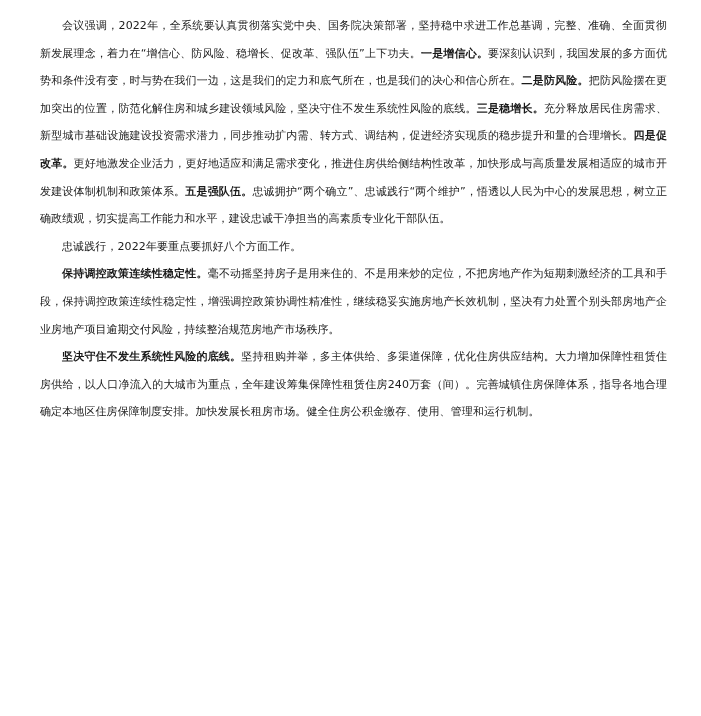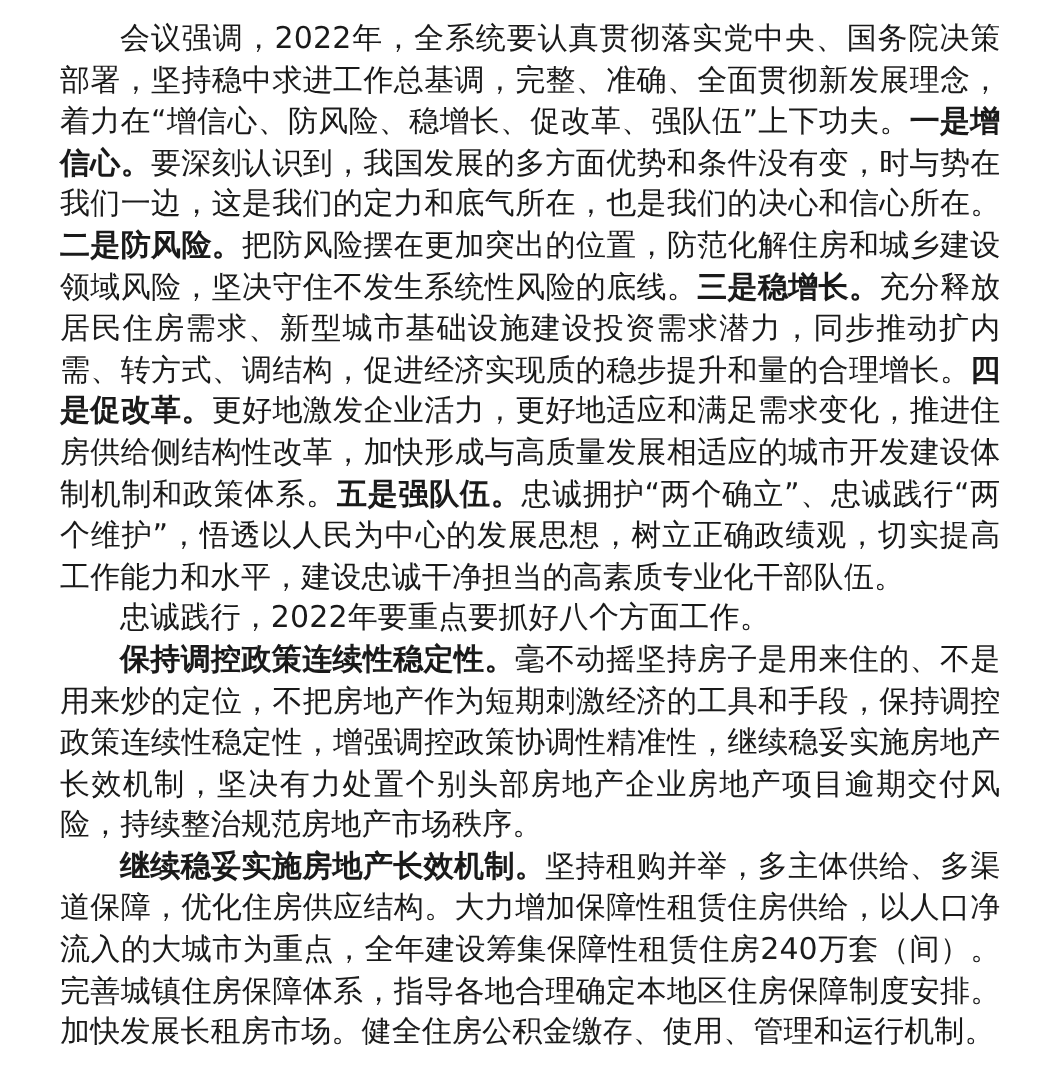--- a/index.html
+++ b/index.html
@@ -15,21 +15,21 @@
   }
   .page {
     width: 701px;
     height: 716px;
     box-sizing: border-box;
     padding: 12px 34px 0 40px;
     background: #ffffff;
   }
   .para {
     margin: 0 0 0 0;
-    font-size: 20px;
+    font-size: 11px;
     line-height: 27.6px;
     color: #1a1a1a;
     text-align: justify;
     text-justify: inter-ideograph;
     text-indent: 2em;
     letter-spacing: 0.1px;
     word-break: break-all;
   }
   .para + .para {
     margin-top: 0;
@@ -45,15 +45,15 @@
   }
 </style>
 </head>
 <body>
 
 <div class="page">
   <div id="doc-body">
       <p class="para"><span>会议强调，2022年，全系统要认真贯彻落实党中央、国务院决策部署，坚持稳中求进工作总基调，完整、准确、全面贯彻新发展理念，着力在“增信心、防风险、稳增长、促改革、强队伍”上下功夫。</span><span class="b">一是增信心。</span><span>要深刻认识到，我国发展的多方面优势和条件没有变，时与势在我们一边，这是我们的定力和底气所在，也是我们的决心和信心所在。</span><span class="b">二是防风险。</span><span>把防风险摆在更加突出的位置，防范化解住房和城乡建设领域风险，坚决守住不发生系统性风险的底线。</span><span class="b">三是稳增长。</span><span>充分释放居民住房需求、新型城市基础设施建设投资需求潜力，同步推动扩内需、转方式、调结构，促进经济实现质的稳步提升和量的合理增长。</span><span class="b">四是促改革。</span><span>更好地激发企业活力，更好地适应和满足需求变化，推进住房供给侧结构性改革，加快形成与高质量发展相适应的城市开发建设体制机制和政策体系。</span><span class="b">五是强队伍。</span><span>忠诚拥护“两个确立”、忠诚践行“两个维护”，悟透以人民为中心的发展思想，树立正确政绩观，切实提高工作能力和水平，建设忠诚干净担当的高素质专业化干部队伍。</span></p>
       <p class="para gap-lg"><span>忠诚践行，2022年要重点要抓好八个方面工作。</span></p>
       <p class="para"><span class="b">保持调控政策连续性稳定性。</span><span>毫不动摇坚持房子是用来住的、不是用来炒的定位，不把房地产作为短期刺激经济的工具和手段，保持调控政策连续性稳定性，增强调控政策协调性精准性，继续稳妥实施房地产长效机制，坚决有力处置个别头部房地产企业房地产项目逾期交付风险，持续整治规范房地产市场秩序。</span></p>
-      <p class="para gap-md"><span class="b">继续稳妥实施房地产长效机制。</span><span>坚持租购并举，多主体供给、多渠道保障，优化住房供应结构。大力增加保障性租赁住房供给，以人口净流入的大城市为重点，全年建设筹集保障性租赁住房240万套（间）。完善城镇住房保障体系，指导各地合理确定本地区住房保障制度安排。加快发展长租房市场。健全住房公积金缴存、使用、管理和运行机制。</span></p>
+      <p class="para gap-md"><span class="b">坚决守住不发生系统性风险的底线。</span><span>坚持租购并举，多主体供给、多渠道保障，优化住房供应结构。大力增加保障性租赁住房供给，以人口净流入的大城市为重点，全年建设筹集保障性租赁住房240万套（间）。完善城镇住房保障体系，指导各地合理确定本地区住房保障制度安排。加快发展长租房市场。健全住房公积金缴存、使用、管理和运行机制。</span></p>
     </div>
 </div>
 
 </body></html>

